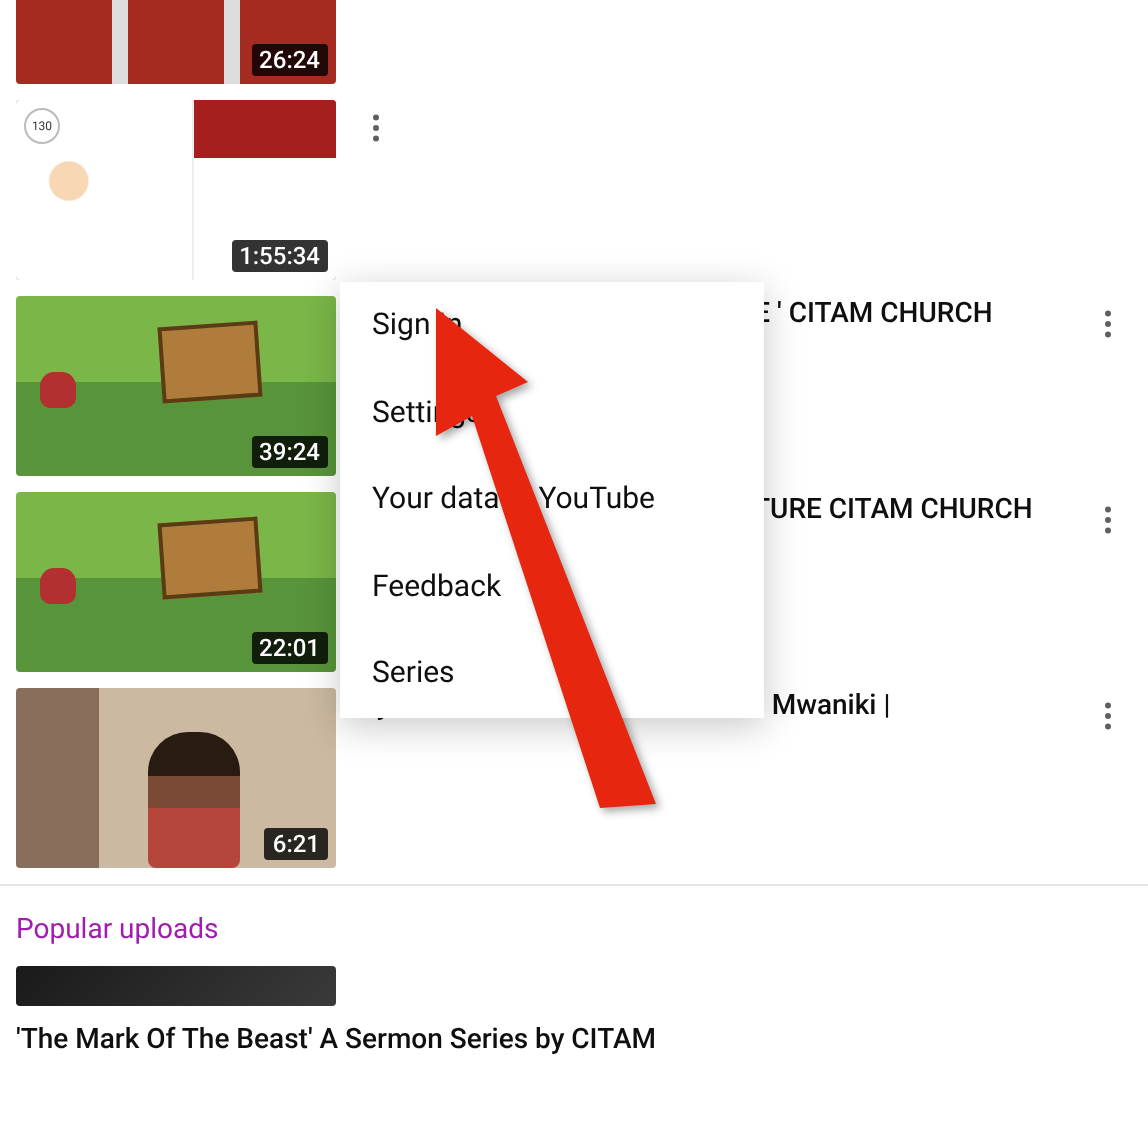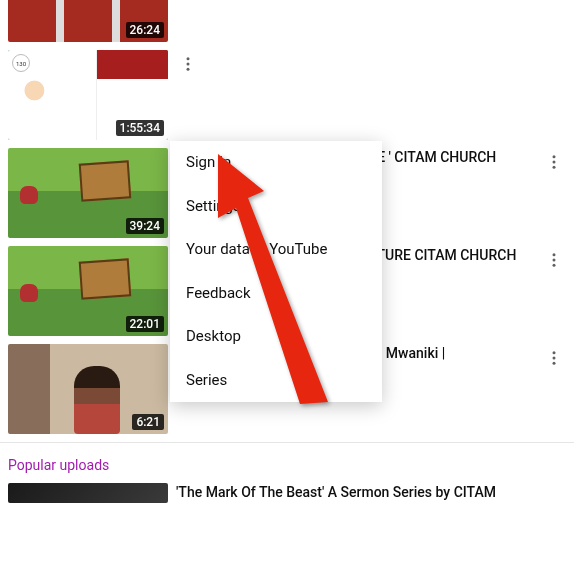--- a/index.html
+++ b/index.html
@@ -221,34 +221,33 @@
           <circle cx="12" cy="19" r="2"></circle>
         </svg>
     </div>
   </div>
 
 </div>
 
 <div class="section-title">Popular uploads</div>
 
 <div class="video-list">
-  <div class="video-item" style="margin-bottom:0;">
+  <div class="video-item" style="margin-bottom:0;flex-direction:column;">
     <div class="thumbnail" style="background:linear-gradient(135deg,#1a1a1a,#3a3a3a);height:20px;"></div>
     <div class="video-meta">
       <div class="video-title">'The Mark Of The Beast' A Sermon Series by CITAM</div>
     </div>
   </div>
 </div>
 
 <div class="popup">
   <div class="popup-item">Sign In</div>
   <div class="popup-item">Settings</div>
   <div class="popup-item">Your data in YouTube</div>
   <div class="popup-item">Feedback</div>
-  <div class="popup-item">Desktop</div>
   <div class="popup-item">Series</div>
 </div>
 
 <div class="arrow-wrap">
   <svg viewBox="0 0 170 272">
     <polygon fill="#E6260F" points="32,6 78,43 62,50 142,254 114,256 50,60 32,70"></polygon>
   </svg>
 </div>
 
 </body></html>

